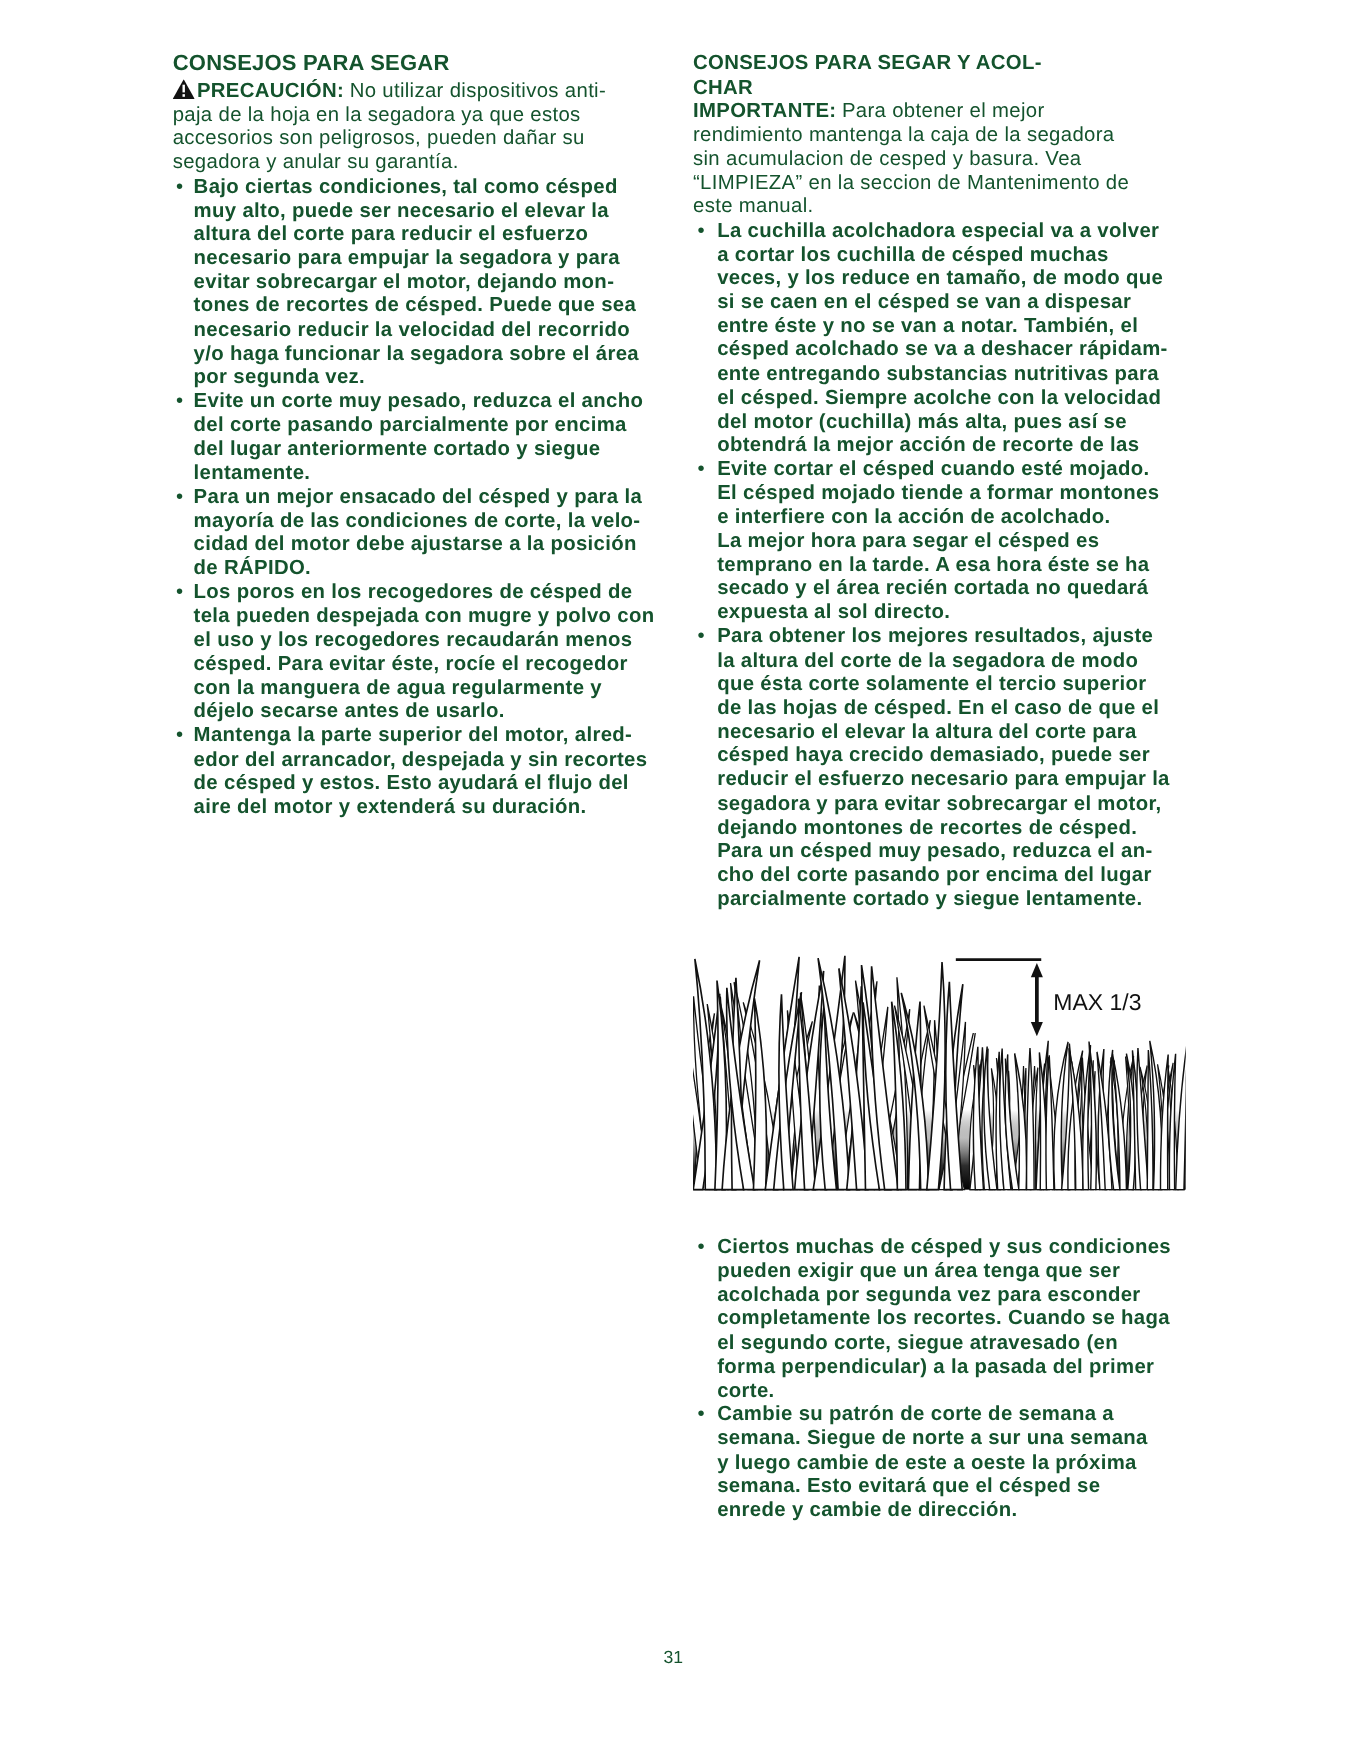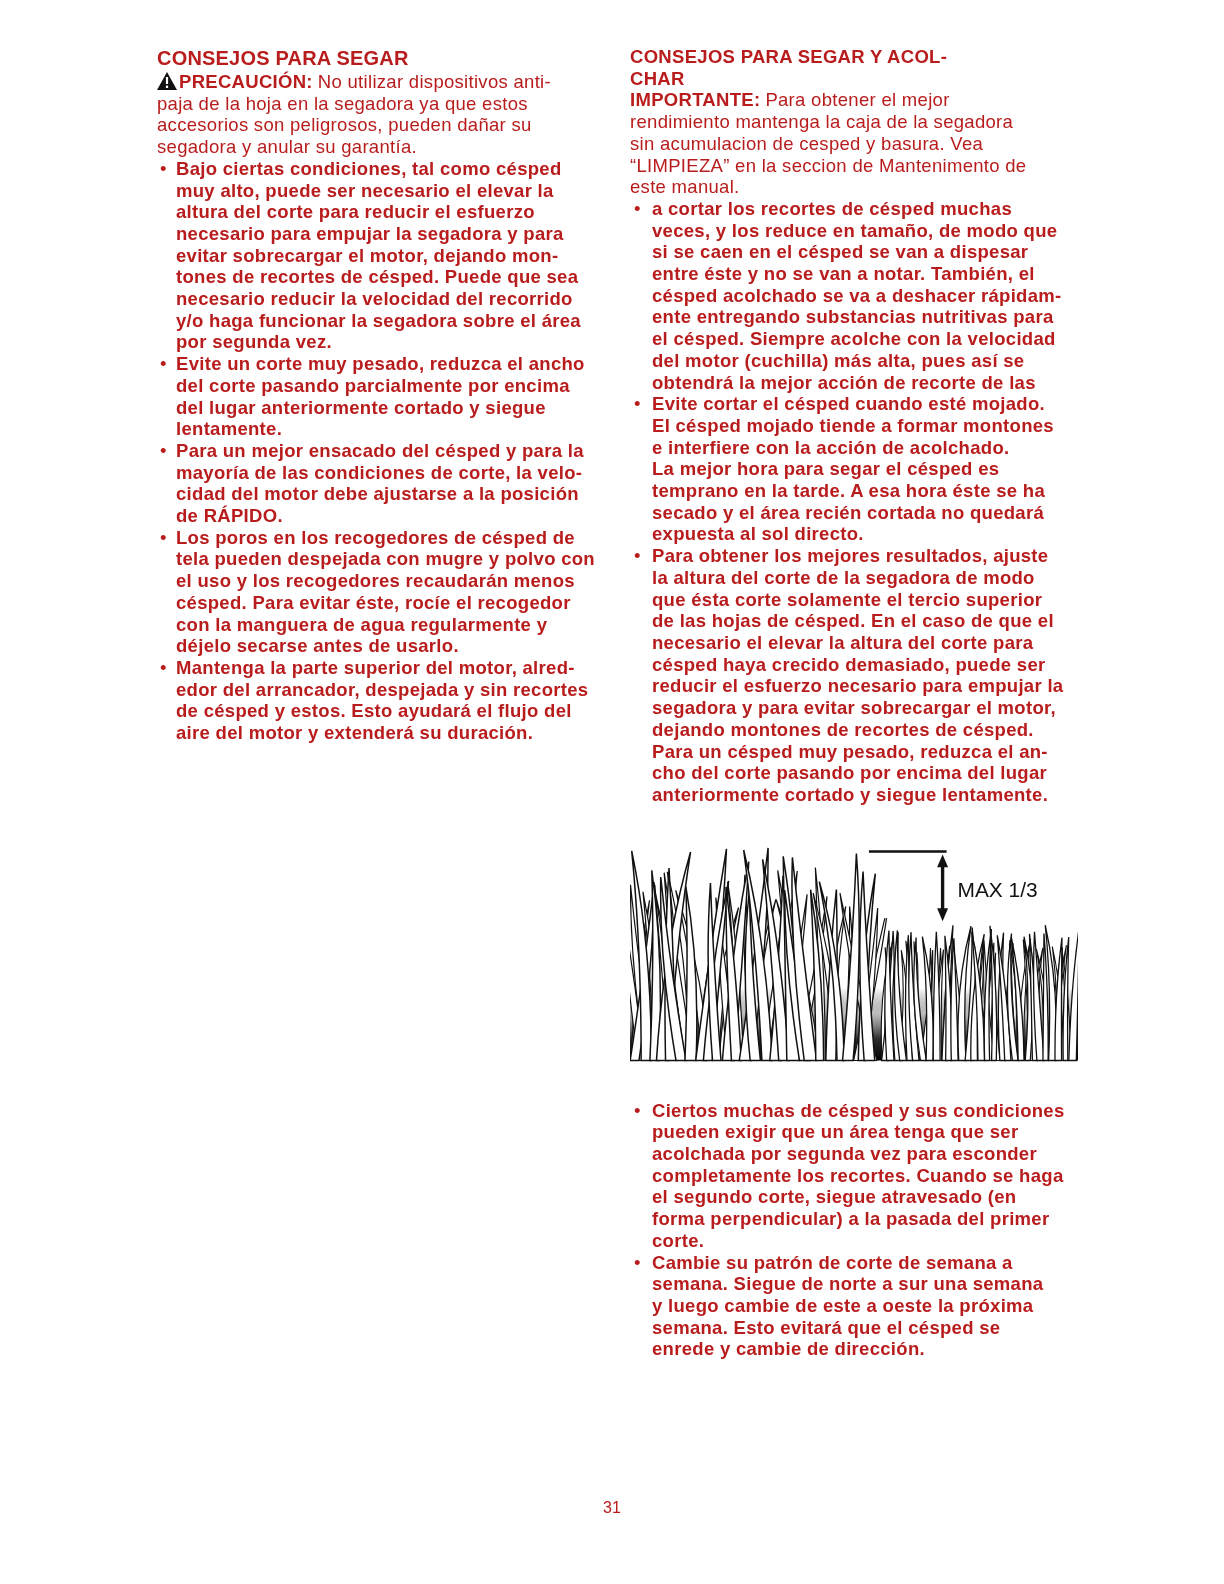--- a/index.html
+++ b/index.html
@@ -6,21 +6,21 @@
     margin: 0;
     padding: 0;
     background: #ffffff;
   }
   .page {
     position: relative;
     width: 1224px;
     height: 1584px;
     background: #ffffff;
     font-family: "Liberation Sans", sans-serif;
-    color: #b91c1c;
+    color: #14532d;
     overflow: hidden;
   }
   .columns {
     position: absolute;
     top: 46px;
     left: 157px;
     display: flex;
     gap: 28px;
   }
   .col { width: 445px; }
@@ -173,21 +173,22 @@
             <div class="tline">sin acumulacion de cesped y basura. Vea</div>
             <div class="tline">“LIMPIEZA” en la seccion de Mantenimento de</div>
             <div class="tline">este manual.</div>
           </div>
       </div>
 
       <div>
           <div class="bullet-item">
             <span class="dot">•</span>
             <div class="bullet-lines">
-              <div class="tline">a cortar los recortes de césped muchas</div>
+              <div class="tline">La cuchilla acolchadora especial va a volver</div>
+              <div class="tline">a cortar los cuchilla de césped muchas</div>
               <div class="tline">veces, y los reduce en tamaño, de modo que</div>
               <div class="tline">si se caen en el césped se van a dispesar</div>
               <div class="tline">entre éste y no se van a notar. También, el</div>
               <div class="tline">césped acolchado se va a deshacer rápidam-</div>
               <div class="tline">ente entregando substancias nutritivas para</div>
               <div class="tline">el césped. Siempre acolche con la velocidad</div>
               <div class="tline">del motor (cuchilla) más alta, pues así se</div>
               <div class="tline">obtendrá la mejor acción de recorte de las</div>
             </div>
           </div>
@@ -210,21 +211,21 @@
               <div class="tline">la altura del corte de la segadora de modo</div>
               <div class="tline">que ésta corte solamente el tercio superior</div>
               <div class="tline">de las hojas de césped. En el caso de que el</div>
               <div class="tline">necesario el elevar la altura del corte para</div>
               <div class="tline">césped haya crecido demasiado, puede ser</div>
               <div class="tline">reducir el esfuerzo necesario para empujar la</div>
               <div class="tline">segadora y para evitar sobrecargar el motor,</div>
               <div class="tline">dejando montones de recortes de césped.</div>
               <div class="tline">Para un césped muy pesado, reduzca el an-</div>
               <div class="tline">cho del corte pasando por encima del lugar</div>
-              <div class="tline">anteriormente cortado y siegue lentamente.</div>
+              <div class="tline">parcialmente cortado y siegue lentamente.</div>
             </div>
           </div>
         </div>
 
       
       <svg class="figure" id="grass-svg" viewBox="0 0 450 225" role="img">
         <defs>
           <linearGradient id="soil" x1="0" y1="0" x2="0" y2="1">
             <stop offset="0" stop-color="#000" stop-opacity="0"></stop>
             <stop offset="0.35" stop-color="#888" stop-opacity="0.55"></stop>

